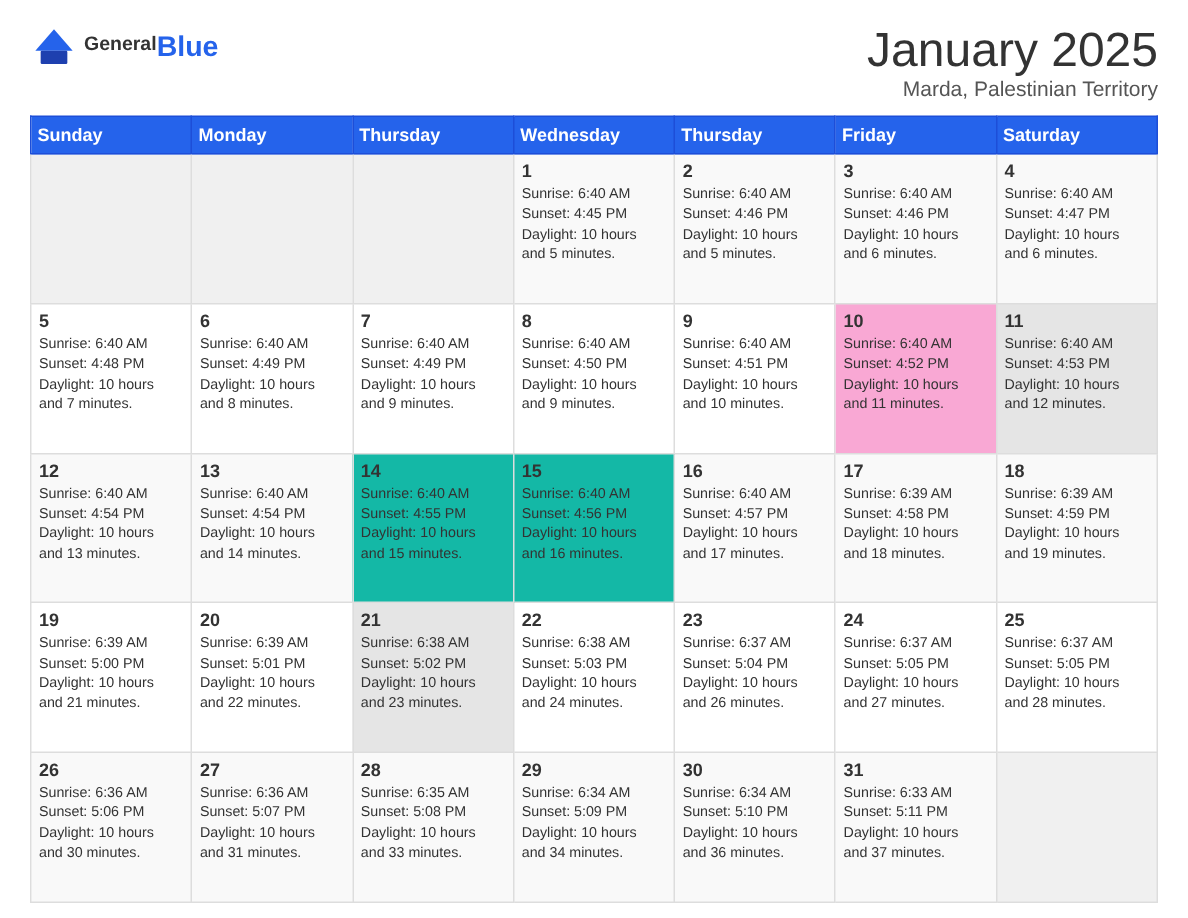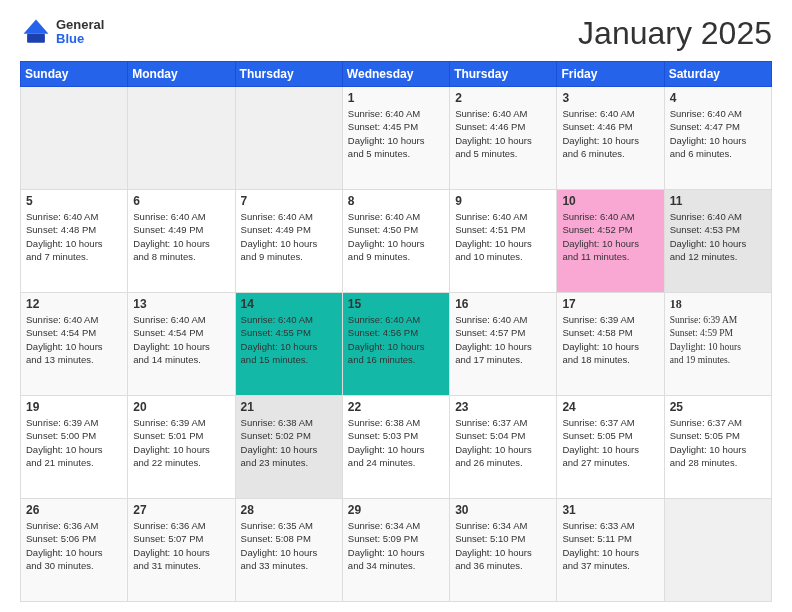--- a/index.html
+++ b/index.html
@@ -23,30 +23,30 @@
       align-items: flex-start;
       margin-bottom: 10px;
     }
     .logo {
       display: flex;
       align-items: center;
       gap: 4px;
     }
     .logo-text {
       display: flex;
-      flex-direction: column;
+      flex-direction: row;
       line-height: 1.1;
     }
     .logo-general {
       font-size: 13px;
       font-weight: bold;
       color: #333;
     }
     .logo-blue {
-      font-size: 13px;
+      font-size: 19px;
       font-weight: bold;
       color: #2563eb;
     }
     .logo-icon {
       width: 32px;
       height: 32px;
     }
     .title-section {
       text-align: right;
       margin-left: 33px;
@@ -121,20 +121,21 @@
         <polygon points="18,4 32,20 4,20" fill="#2563eb"></polygon>
         <rect x="8" y="20" width="20" height="10" fill="#1e40af" rx="1"></rect>
       </svg>
       <div class="logo-text">
         <span class="logo-general">General</span>
         <span class="logo-blue">Blue</span>
       </div>
     </div>
     <div class="title-section">
       <div class="main-title">January 2025</div>
+      <div class="subtitle">Marda, Palestinian Territory</div>
     </div>
   </div>
 
   <table class="calendar">
     <thead>
       <tr>
         <th>Sunday</th>
         <th>Monday</th>
         <th>Thursday</th>
         <th>Wednesday</th>
@@ -264,21 +265,21 @@
 Daylight: 10 hours
 and 17 minutes.</div>
           </td>
           <td style="background: rgb(249, 249, 249);">
             <span class="day-num">17</span>
             <div class="day-info" style="white-space: pre-line;">Sunrise: 6:39 AM
 Sunset: 4:58 PM
 Daylight: 10 hours
 and 18 minutes.</div>
           </td>
-          <td style="background: rgb(249, 249, 249); font-family: Liberation Serif, serif;">
+          <td style="background: rgb(249, 249, 249);">
             <span class="day-num">18</span>
             <div class="day-info" style="white-space: pre-line;">Sunrise: 6:39 AM
 Sunset: 4:59 PM
 Daylight: 10 hours
 and 19 minutes.</div>
           </td>
         </tr>
         <tr>
           <td style="background: rgb(255, 255, 255);">
             <span class="day-num">19</span>

